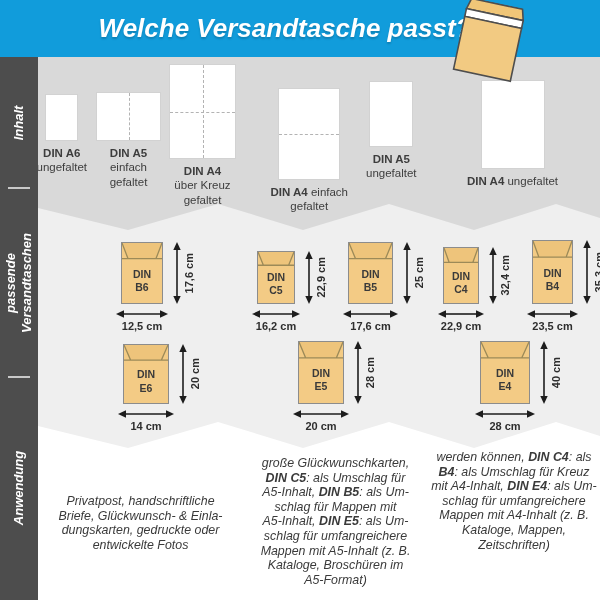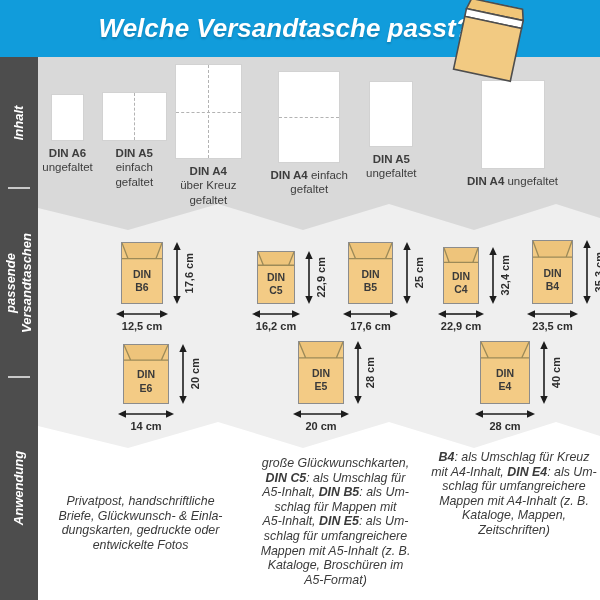--- a/index.html
+++ b/index.html
@@ -109,21 +109,21 @@
       </div>
     <div class="side-sep" style="top:319px"></div>
     <div class="side-sec" style="height:221px">
         <div class="v-label">
           <div>Anwendung</div>
         </div>
       </div>
   </div>
 
   <div id="papers">
-      <div class="pgroup" style="gap: 10px; left: 10px;">
+      <div class="pgroup" style="gap: 10px; left: 10px; justify-content: flex-end;">
         <div class="paper-fig" style="margin-top: 30px;">
           <div class="paper-rect" style="width: 31px; height: 45px;"></div>
           <div class="paper-label">
             <div><b>DIN A6</b></div>
             <div><span>ungefaltet</span></div>
           </div>
         </div>
         <div class="paper-fig" style="margin-top: 28px;">
           <div class="paper-rect" style="width: 63px; height: 47px;">
             <div class="fold-v"></div>
@@ -140,21 +140,21 @@
             <div class="fold-h"></div>
           </div>
           <div class="paper-label">
             <div><b>DIN A4</b></div>
             <div><span>über Kreuz</span></div>
             <div><span>gefaltet</span></div>
           </div>
         </div>
       </div>
       <div class="pgroup" style="gap: 18px; left: 25px;">
-        <div class="paper-fig" style="margin-top: 7px;">
+        <div class="paper-fig" style="margin-top: 24px;">
           <div class="paper-rect" style="width: 60px; height: 90px;">
             <div class="fold-h"></div>
           </div>
           <div class="paper-label">
             <div><b>DIN A4</b><span> einfach</span></div>
             <div><span>gefaltet</span></div>
           </div>
         </div>
         <div class="paper-fig" style="margin-top: 17px;">
           <div class="paper-rect" style="width: 42px; height: 64px;"></div>
@@ -427,20 +427,21 @@
         <div><b>DIN C5</b><span>: als Umschlag für</span></div>
         <div><span>A5-Inhalt, </span><b>DIN B5</b><span>: als Um-</span></div>
         <div><span>schlag für Mappen mit</span></div>
         <div><span>A5-Inhalt, </span><b>DIN E5</b><span>: als Um-</span></div>
         <div><span>schlag für umfangreichere</span></div>
         <div><span>Mappen mit A5-Inhalt (z. B.</span></div>
         <div><span>Kataloge, Broschüren im</span></div>
         <div><span>A5-Format)</span></div>
       </div>
       <div class="app-col">
+        <div><span>werden können, </span><b>DIN C4</b><span>: als</span></div>
         <div><b>B4</b><span>: als Umschlag für Kreuz</span></div>
         <div><span>mit A4-Inhalt, </span><b>DIN E4</b><span>: als Um-</span></div>
         <div><span>schlag für umfangreichere</span></div>
         <div><span>Mappen mit A4-Inhalt (z. B.</span></div>
         <div><span>Kataloge, Mappen,</span></div>
         <div><span>Zeitschriften)</span></div>
       </div>
     </div>
 </div>
 

